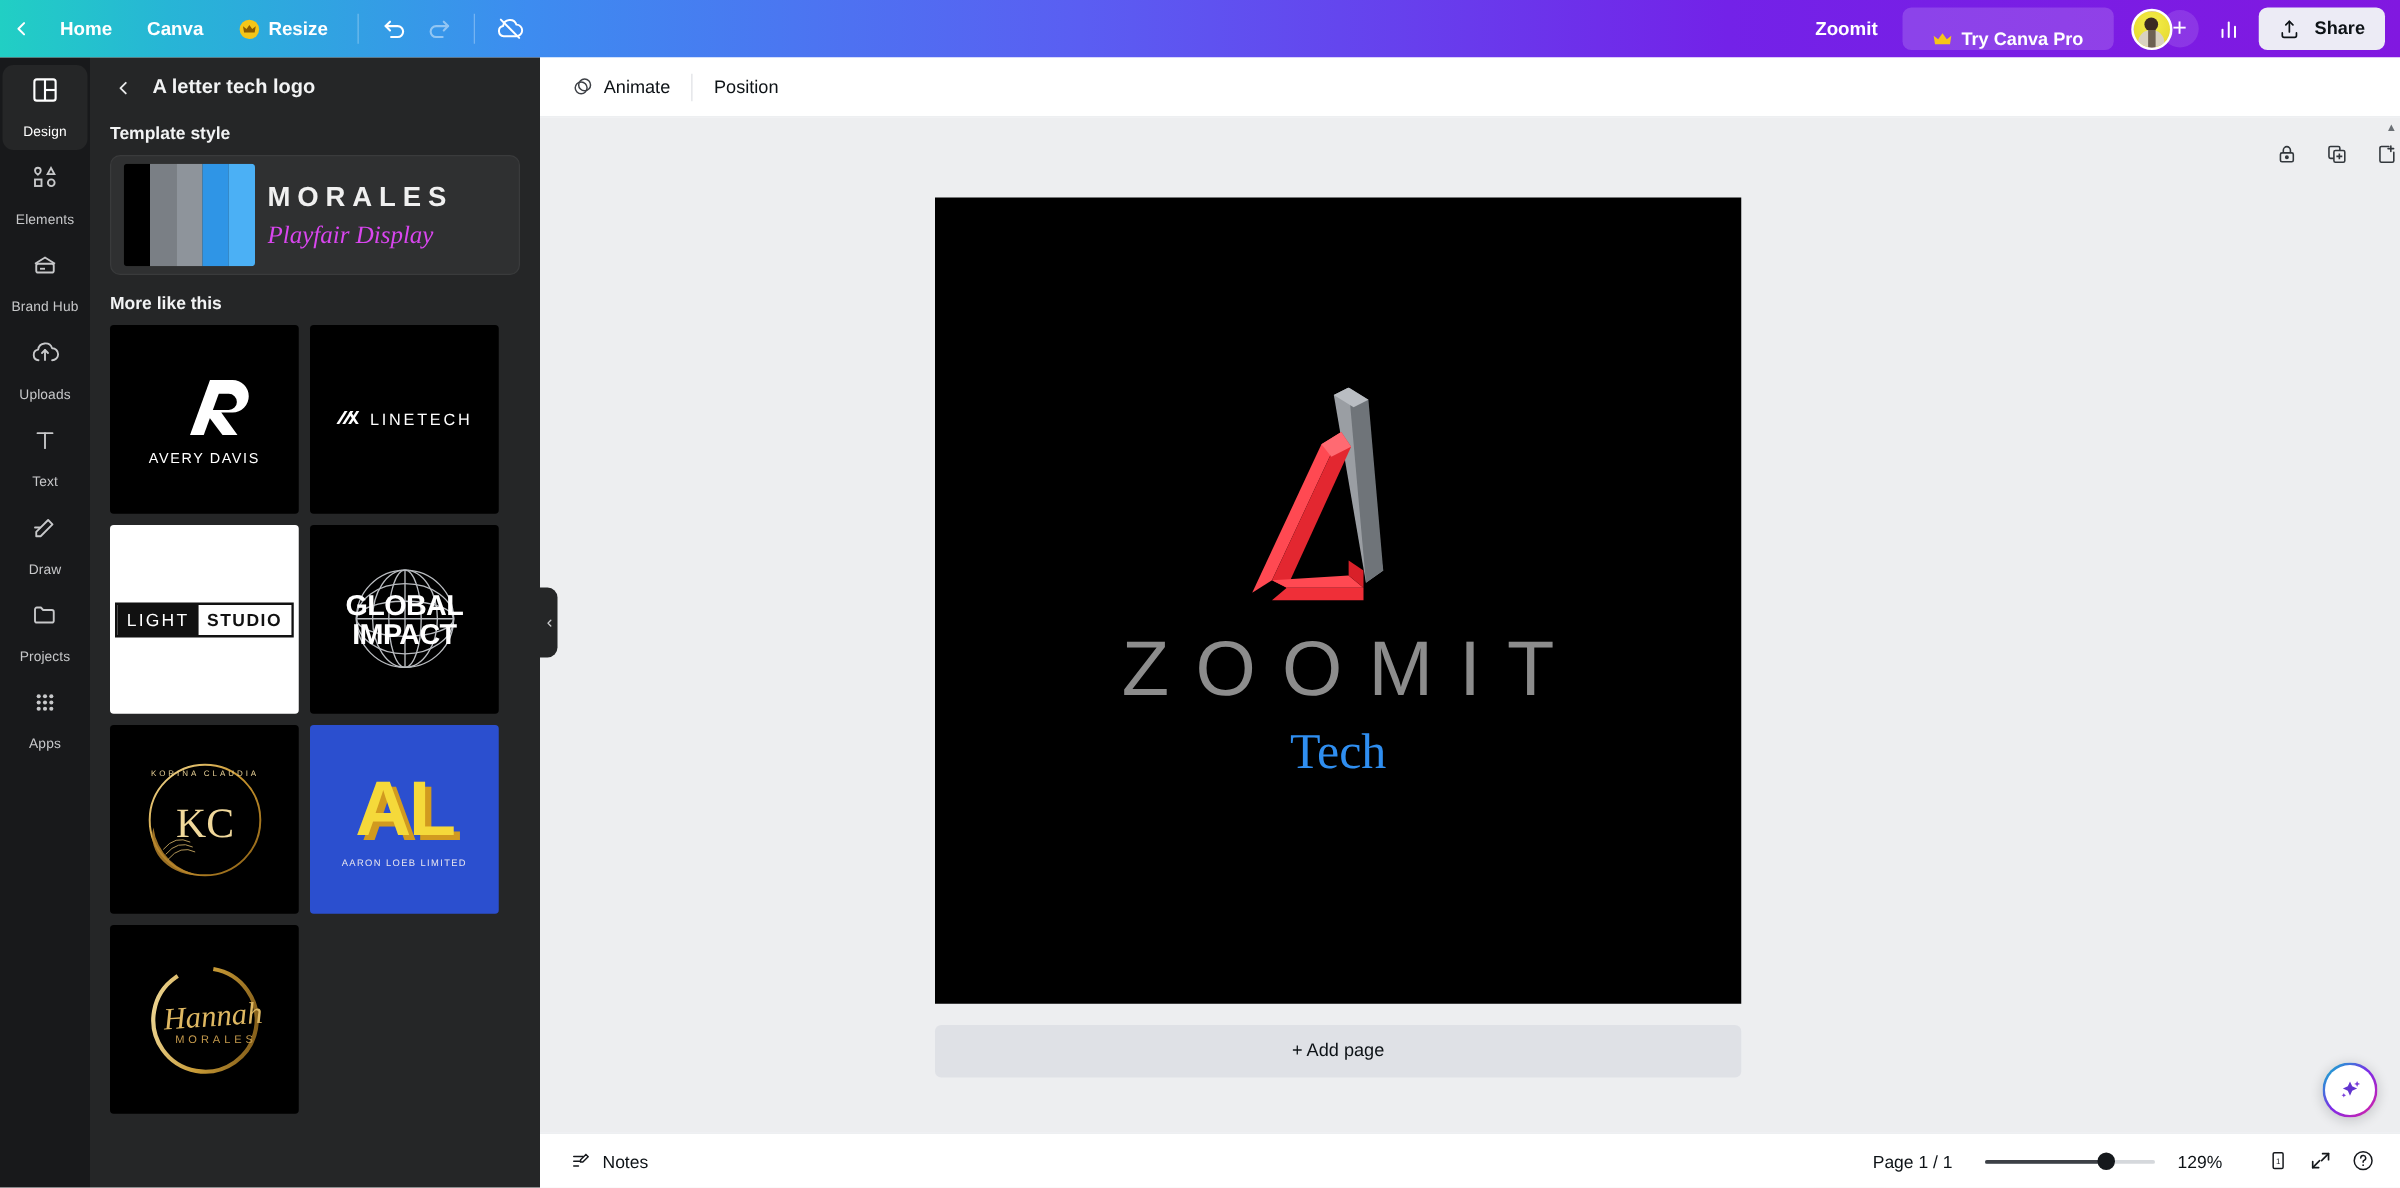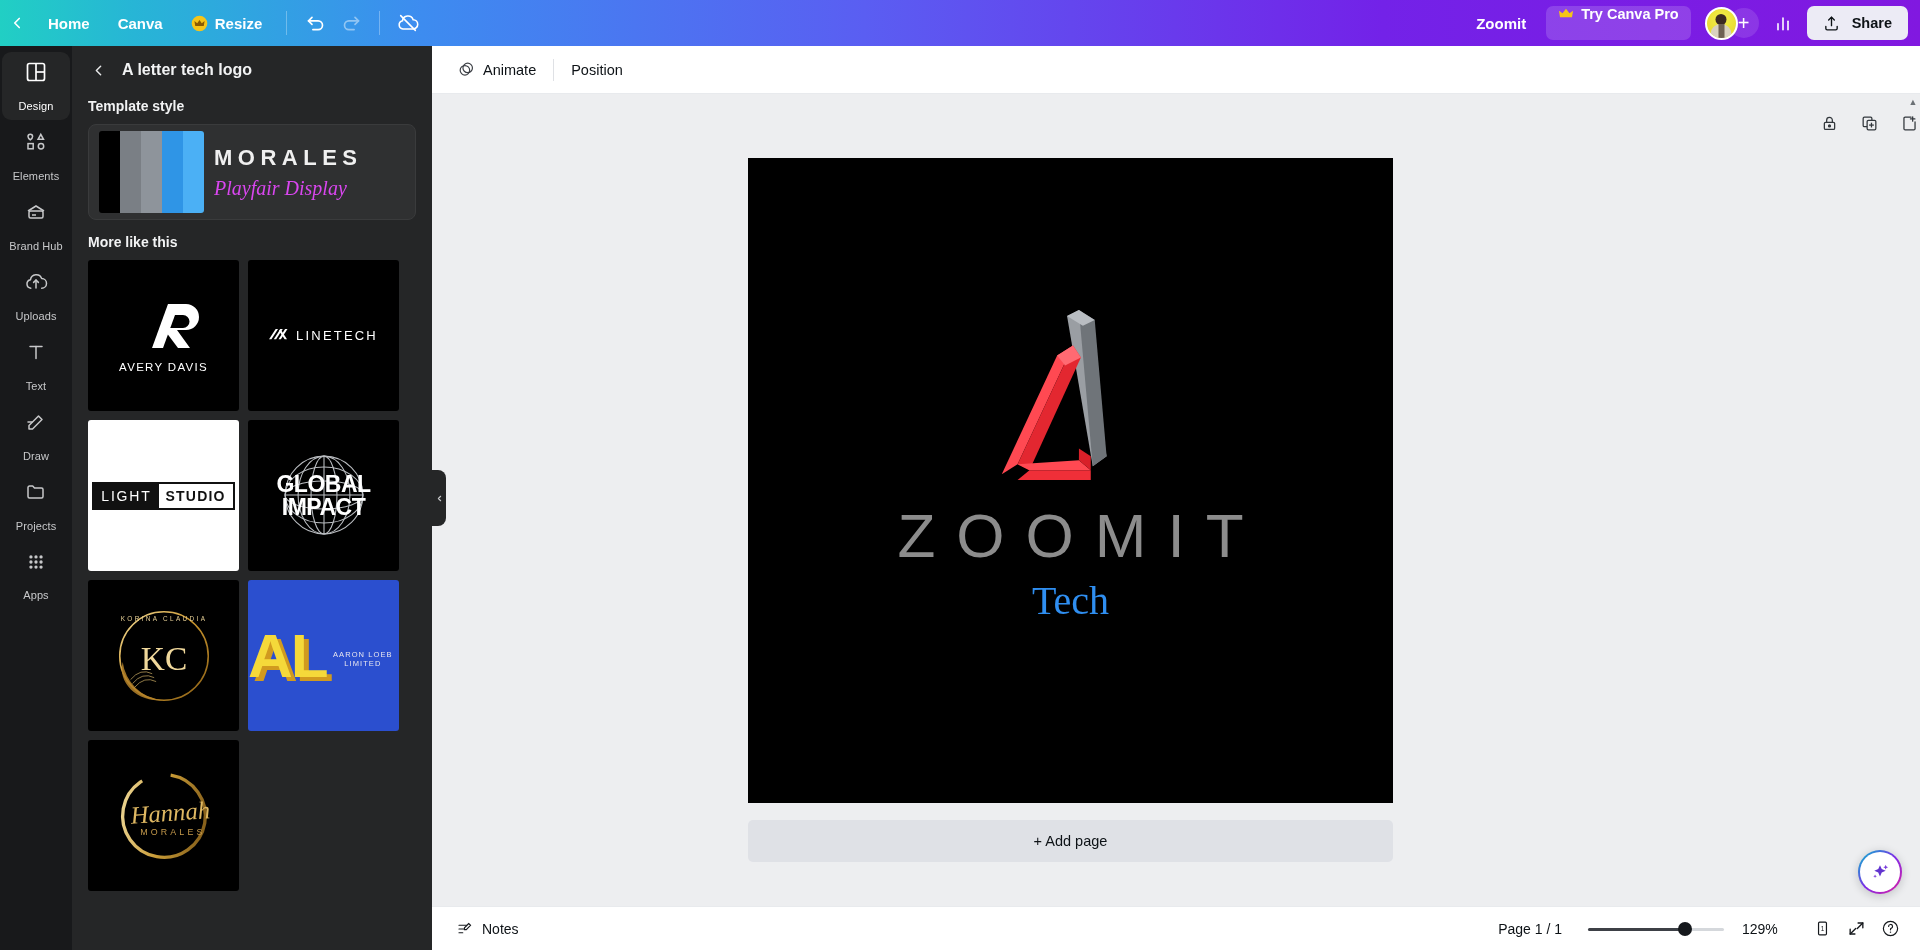--- a/index.html
+++ b/index.html
@@ -31,22 +31,22 @@
     width: 36px; height: 36px; border-radius: 6px;
     display: flex; align-items: center; justify-content: center; cursor: pointer;
   }
   .tb-icon-btn.dim svg { opacity: 0.45; }
   #tb-spacer { flex: 1; }
   #doc-title {
     font-size: 15px; font-weight: 700; color: #fff; padding: 0 12px;
     height: 32px; display: flex; align-items: center; border-radius: 6px; cursor: text;
   }
   #try-pro {
-    height: 34px; display: flex; align-items: flex-start; gap: 7px;
-    padding: 0 12px; border-radius: 7px; background: rgba(255,255,255,0.16);
+    height: 34px; display: flex; align-items: flex-end; gap: 7px;
+    padding: 0 24px; border-radius: 7px; background: rgba(255,255,255,0.16);
     font-size: 14.5px; font-weight: 700; cursor: pointer; margin-left: 8px;
   }
   #avatar-wrap { display: flex; align-items: center; margin-left: 14px; }
   #avatar {
     width: 33px; height: 33px; border-radius: 50%;
     background: radial-gradient(circle at 50% 36%, #f3ef4a 0%, #ece23a 48%, #e3d52d 100%);
     border: 2px solid #ffffff; position: relative; overflow: hidden; cursor: pointer;
   }
   #avatar .head {
     position: absolute; left: 50%; top: 5px; transform: translateX(-50%);
@@ -507,21 +507,21 @@
             <path d="M28 88 q10 -12 22 -6"></path>
             <path d="M26 84 q10 -12 22 -6"></path>
         </g>
         <text x="60" y="74" text-anchor="middle" font-family="Liberation Serif, serif" font-size="34" fill="#f0d89b">KC</text>
         <text x="60" y="24" text-anchor="middle" font-family="Liberation Sans, sans-serif" font-size="6.5" letter-spacing="2.4" fill="#e6cf95">KORINA CLAUDIA</text>
       </svg>
 
     </div>
 
     <div class="thumb thumb-blue">
-      <div style="display:flex;flex-direction:row;align-items:center">
+      <div style="display:flex;flex-direction:column;align-items:center">
         <div class="t6-al">AL</div>
         <div class="t6-sub">AARON LOEB LIMITED</div>
       </div>
     </div>
 
     <div class="thumb" style="grid-column:1">
       <svg width="128" height="128" viewBox="0 0 130 130">
         <defs>
           <linearGradient id="gold2" x1="0" y1="0" x2="1" y2="1">
             <stop offset="0%" stop-color="#f7e6ae"></stop>

